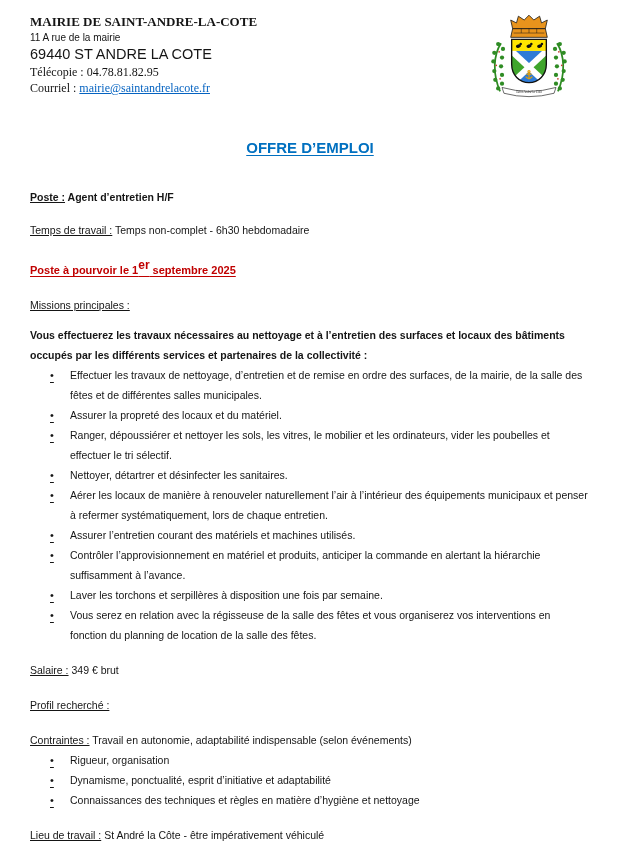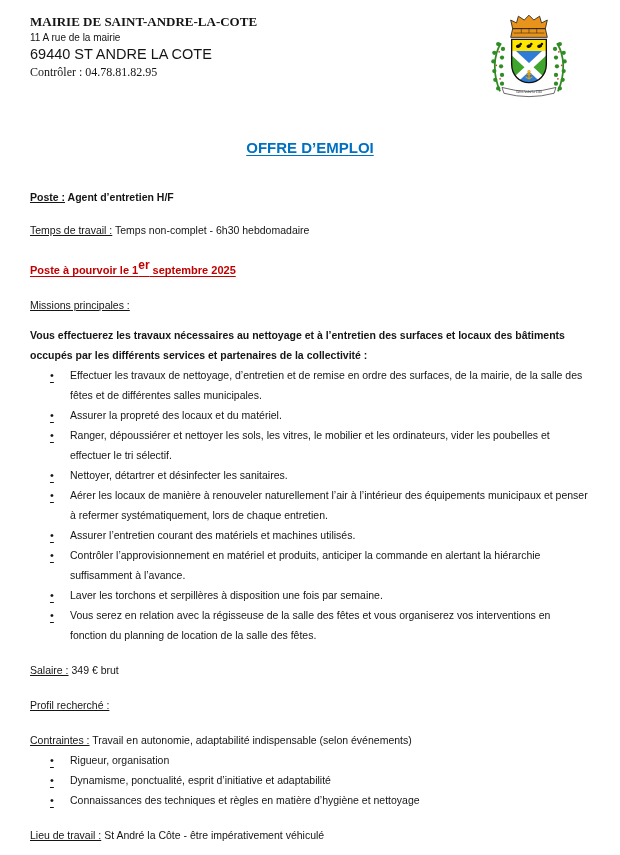--- a/index.html
+++ b/index.html
@@ -50,21 +50,22 @@
 </head>
 <body>
 
 <div class="page">
 
   <div class="letterhead">
     <div>
       <div class="org-name">MAIRIE DE SAINT-ANDRE-LA-COTE</div>
       <div class="addr1">11 A rue de la mairie</div>
       <div class="addr2">69440 ST ANDRE LA COTE</div>
-      <div class="serifline">Contrôler : 04.78.81.82.95</div>
+      <div class="serifline">Télécopie : 04.78.81.82.95</div>
+      <div class="serifline"><span>Courriel : </span><a class="link">mairie@saintandrelacote.fr</a></div>
     </div>
 
     <div class="crest">
       <svg viewBox="0 0 110 96" width="106" height="93">
 
         <g>
           <path d="M26,30 C18,42 17,62 25,80" stroke="#2E8B22" stroke-width="1.8" fill="none"></path>
           <g fill="#2F8C24">
             <circle cx="23" cy="31" r="2.2"></circle>
               <circle cx="28" cy="36" r="2.2"></circle>

